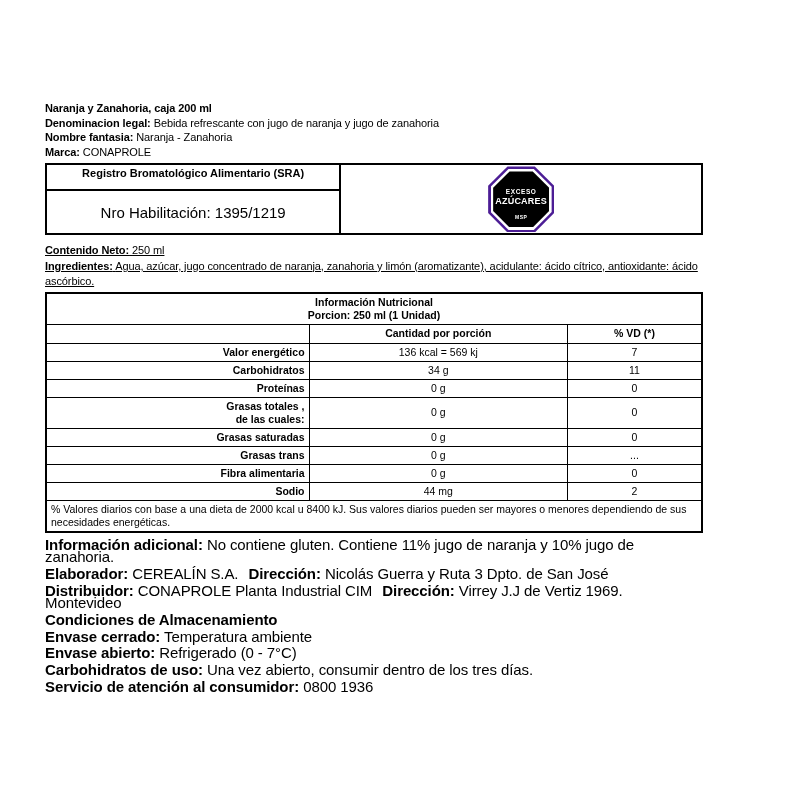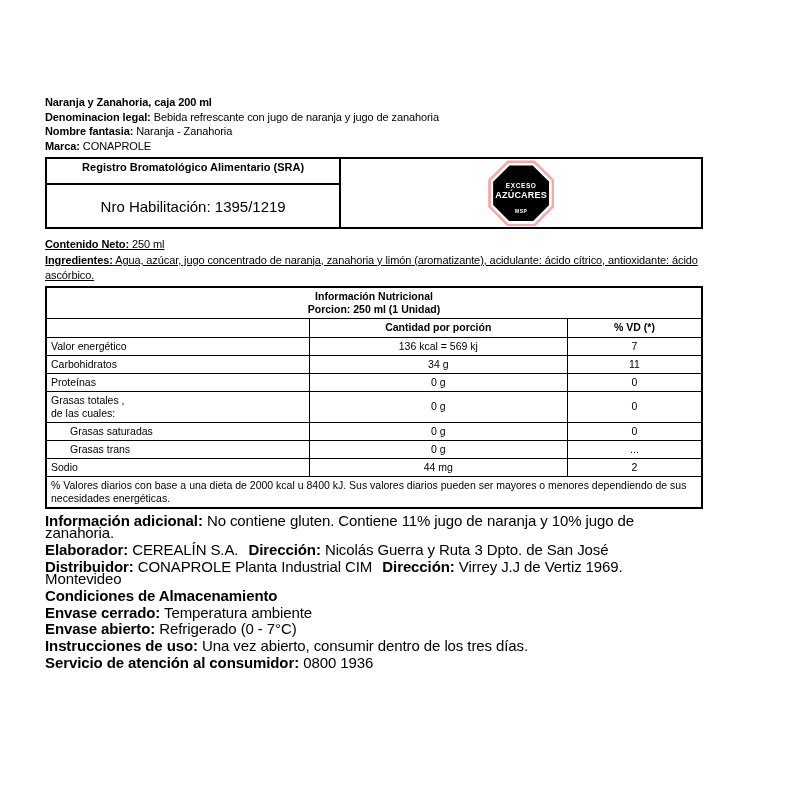--- a/index.html
+++ b/index.html
@@ -3,56 +3,56 @@
 <meta charset="utf-8">
 <style>
   * { box-sizing: border-box; margin: 0; padding: 0; }
   html, body { background: #fff; }
   body {
     width: 800px; height: 800px;
     font-family: "Liberation Sans", sans-serif;
     color: #000;
   }
   .page { position: relative; width: 800px; height: 800px; overflow: hidden; background: #fff; }
-  .content { position: absolute; left: 45px; top: 95px; width: 658px; }
+  .content { position: absolute; left: 45px; top: 101px; width: 658px; }
 
   
   .line { font-size: 11px; line-height: 14.6px; letter-spacing: -0.1px; }
   .b { font-weight: bold; }
   .title-line { font-weight: bold; }
 
   
   .reg-table { display: flex; border: 2px solid #000; height: 72px; margin-top: 4px; background: #fff; }
   .reg-left { width: 45%; border-right: 2px solid #000; display: flex; flex-direction: column; }
   .reg-header { font-weight: bold; font-size: 11px; text-align: center; border-bottom: 2px solid #000; padding: 2px 0 10px; }
   .reg-body { flex: 1; display: flex; align-items: center; justify-content: center; font-size: 15px; }
   .reg-right { flex: 1; display: flex; align-items: center; justify-content: center; }
 
   
   .oct { clip-path: polygon(29.3% 0%, 70.7% 0%, 100% 29.3%, 100% 70.7%, 70.7% 100%, 29.3% 100%, 0% 70.7%, 0% 29.3%); display: flex; align-items: center; justify-content: center; }
-  .oct-outer { width: 66px; height: 66px; background: #fca5a5; }
+  .oct-outer { width: 66px; height: 66px; background: #4c1d95; }
   .oct-mid   { width: 61px; height: 61px; background: #fff; }
   .oct-inner { width: 56px; height: 56px; background: #000; color: #fff; flex-direction: column; position: relative; }
   .badge-l1 { font-size: 6.5px; font-weight: bold; letter-spacing: 0.6px; margin-top: -4px; }
   .badge-l2 { font-size: 9px; font-weight: bold; letter-spacing: 0.2px; margin-top: 1px; }
   .badge-l3 { font-size: 5px; font-weight: bold; position: absolute; bottom: 7px; left: 0; right: 0; text-align: center; letter-spacing: 0.5px; }
 
   
   .net-block { margin-top: 8px; }
   .net-block .line { line-height: 15.5px; text-decoration: underline; }
 
   
   .nutri-table { width: 100%; border-collapse: collapse; margin-top: 2px; border: 2px solid #000; }
   .nutri-table td, .nutri-table th { border: 1.5px solid #000; font-size: 10.5px; padding: 2px 4px; line-height: 13px; }
   .nutri-title-cell { text-align: center; font-weight: bold; font-size: 11px; padding: 4px 2px; line-height: 14.5px; }
   .nutri-table th { font-weight: bold; text-align: center; height: 19px; }
   .col-name   { width: 40.1%; }
   .col-amount { width: 39.4%; }
   .col-vd     { width: 20.5%; }
-  .cell-name { text-align: left; font-weight: normal; padding-left: 6px; white-space: pre-line; }
+  .cell-name { text-align: right; font-weight: bold; padding-left: 6px; white-space: pre-line; }
   .cell-name.indent { padding-left: 23px; }
   .cell-center { text-align: center; font-weight: normal; }
   .footnote-cell { font-size: 10px; padding: 2.5px 2px; font-weight: normal; margin-top: 12px; }
 
   
   .info-block { margin-top: 6px; }
   .info-line { font-size: 15px; line-height: 12.5px; margin-bottom: 4.2px; letter-spacing: -0.1px; }
   .gap { margin-left: 6px; }
 </style>
 </head>
@@ -149,20 +149,25 @@
           <td class="cell-name indent">Grasas saturadas</td>
           <td class="cell-center">0 g</td>
           <td class="cell-center">0</td>
         </tr>
         <tr>
           <td class="cell-name indent">Grasas trans</td>
           <td class="cell-center">0 g</td>
           <td class="cell-center">...</td>
         </tr>
         <tr>
+          <td class="cell-name">Fibra alimentaria</td>
+          <td class="cell-center">0 g</td>
+          <td class="cell-center">0</td>
+        </tr>
+        <tr>
           <td class="cell-name">Sodio</td>
           <td class="cell-center">44 mg</td>
           <td class="cell-center">2</td>
         </tr>
         <tr>
           <td colspan="3" class="footnote-cell">% Valores diarios con base a una dieta de 2000 kcal u 8400 kJ. Sus valores diarios pueden ser mayores o menores dependiendo de sus necesidades energéticas.</td>
         </tr>
       </tbody>
     </table>
 
@@ -188,21 +193,21 @@
       </div>
       <div class="info-line">
         <span class="b">Envase cerrado:</span>
         <span>Temperatura ambiente</span>
       </div>
       <div class="info-line">
         <span class="b">Envase abierto:</span>
         <span>Refrigerado (0 - 7°C)</span>
       </div>
       <div class="info-line">
-        <span class="b">Instrucciones de uso:</span>
+        <span class="b">Carbohidratos de uso:</span>
         <span>Una vez abierto, consumir dentro de los tres días.</span>
       </div>
       <div class="info-line">
         <span class="b">Servicio de atención al consumidor:</span>
         <span>0800 1936</span>
       </div>
     </div>
 
   </div>
 </div>

